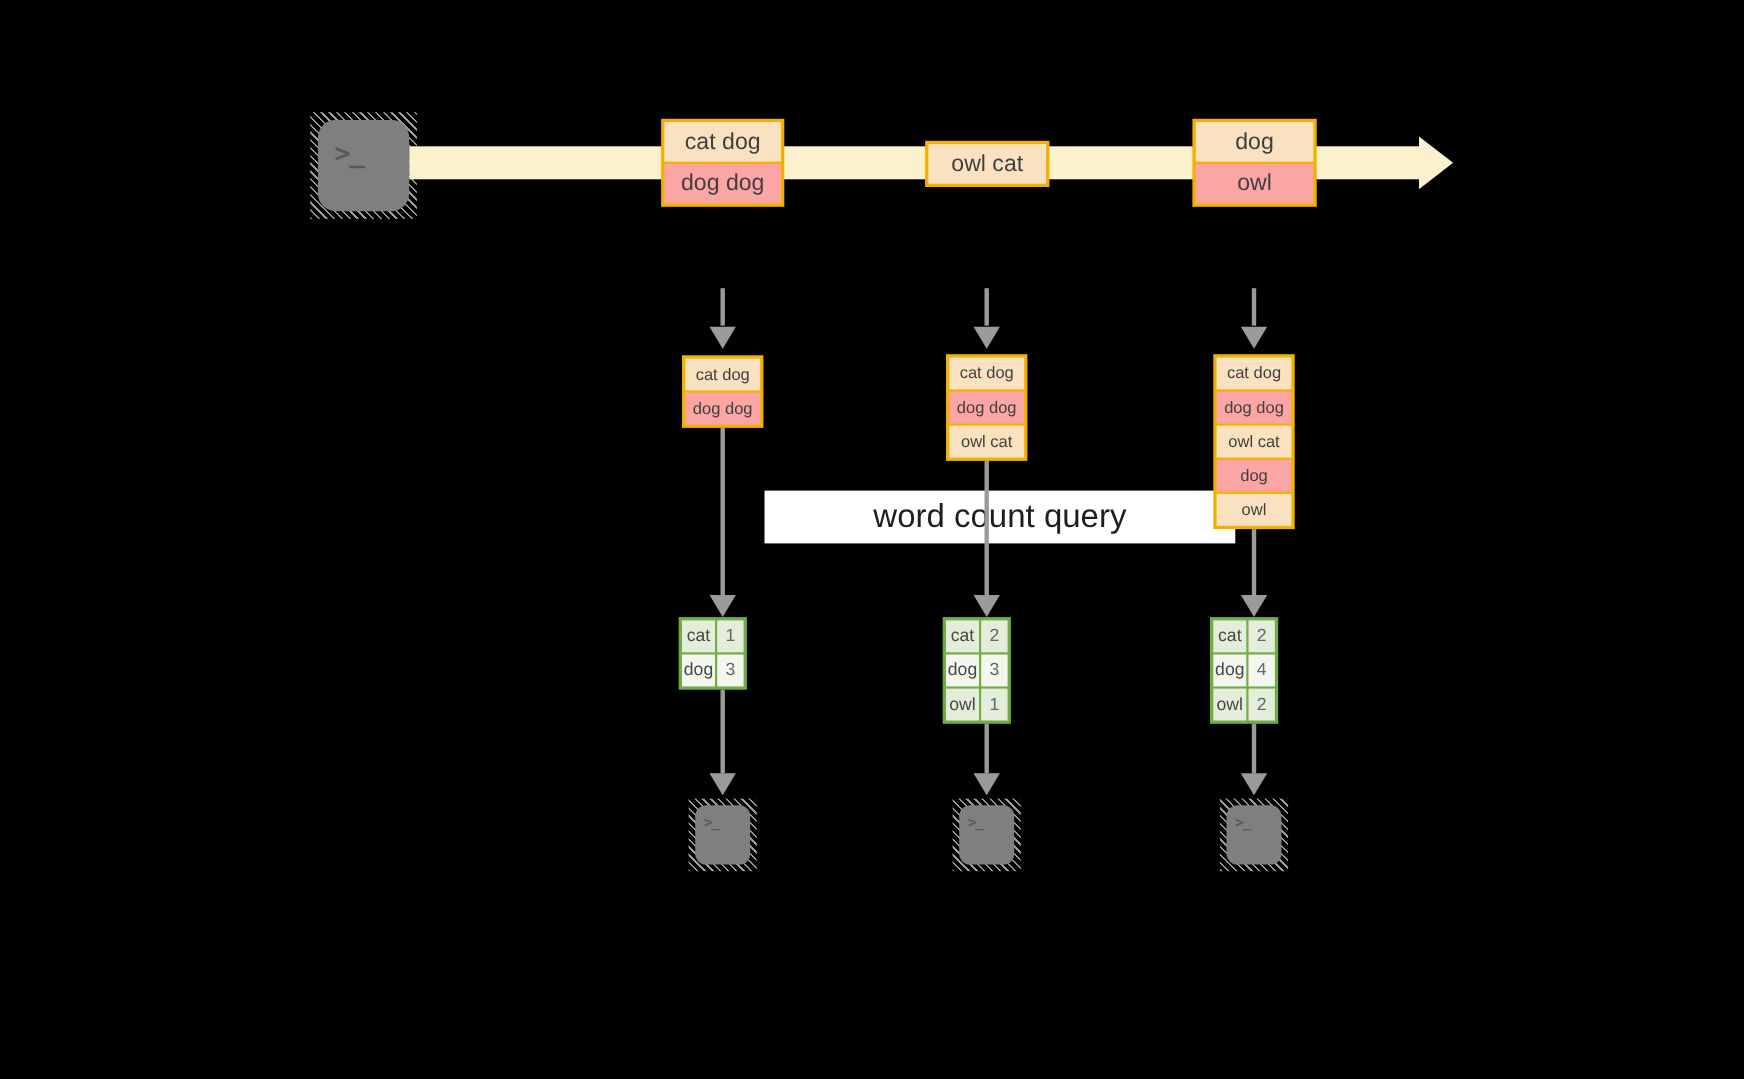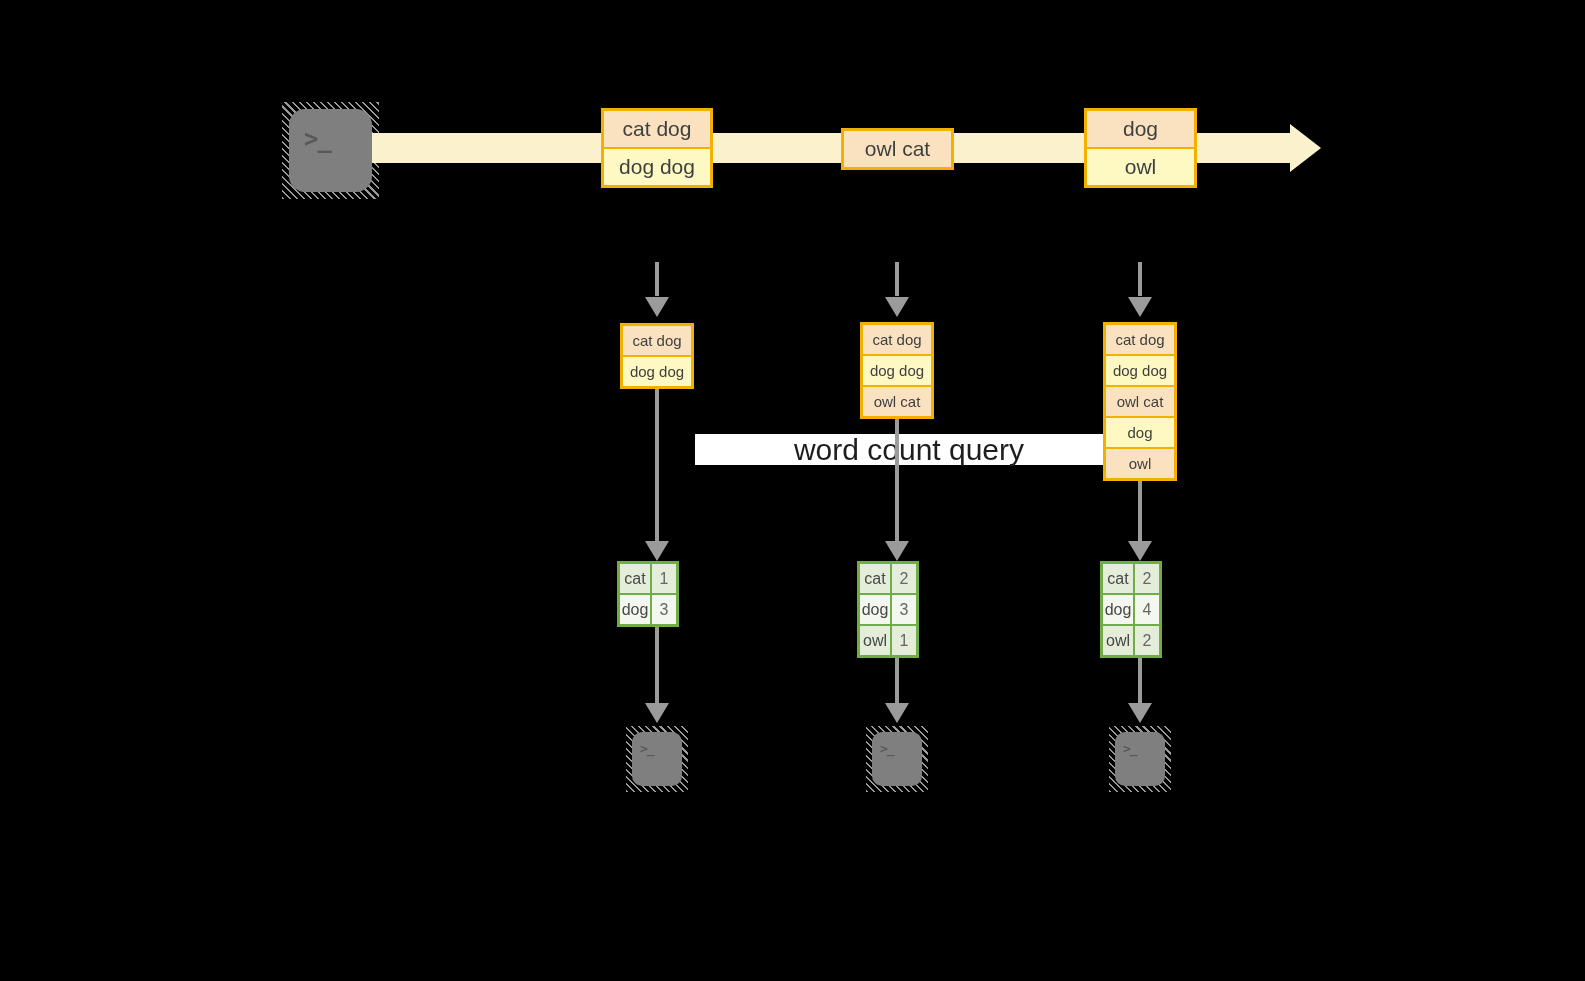--- a/index.html
+++ b/index.html
@@ -16,32 +16,32 @@
   
   .stream-band{position:absolute;left:372px;top:133px;width:918px;height:30px;background:#fbf2cd;z-index:1;}
   .stream-head{position:absolute;left:1290px;top:124px;width:0;height:0;z-index:1;
                border-left:31px solid #fbf2cd;border-top:24px solid transparent;border-bottom:24px solid transparent;}
 
   
   .gold-box{position:absolute;background:#f2b101;padding:3px;display:flex;flex-direction:column;gap:2px;
             box-sizing:border-box;z-index:2;}
   .gold-cell{display:flex;align-items:center;justify-content:center;color:#3f3f3f;}
   .cell-a{background:#fae2c1;}
-  .cell-b{background:#fef9c3;}
+  .cell-b{background:#fca5a5;}
   .event-cell{height:36px;font-size:21px;}
   .buf-cell{height:29px;font-size:15px;}
 
   
   .vline{position:absolute;width:4px;background:#9b9b9b;z-index:2;}
   .head-down{position:absolute;width:0;height:0;z-index:2;
              border-left:12px solid transparent;border-right:12px solid transparent;
              border-top:20px solid #9b9b9b;}
 
   
-  .query-band{position:absolute;left:695px;top:434px;width:428px;height:31px;background:#ffffff;z-index:1;
+  .query-band{position:absolute;left:695px;top:446px;width:428px;height:48px;background:#ffffff;z-index:1;
               display:flex;align-items:center;justify-content:center;font-size:30px;color:#1e1e1e;}
 
   
   .green-table{position:absolute;background:#70ad47;padding:3px;display:flex;flex-direction:column;gap:2px;
                box-sizing:border-box;z-index:2;}
   .green-row{display:flex;gap:2px;height:29px;}
   .gcell{display:flex;align-items:center;justify-content:center;font-size:16px;}
   .wcell{width:30px;color:#474747;}
   .ncell{width:24px;color:#666;}
   .grow-a{background:#e3edd9;}

